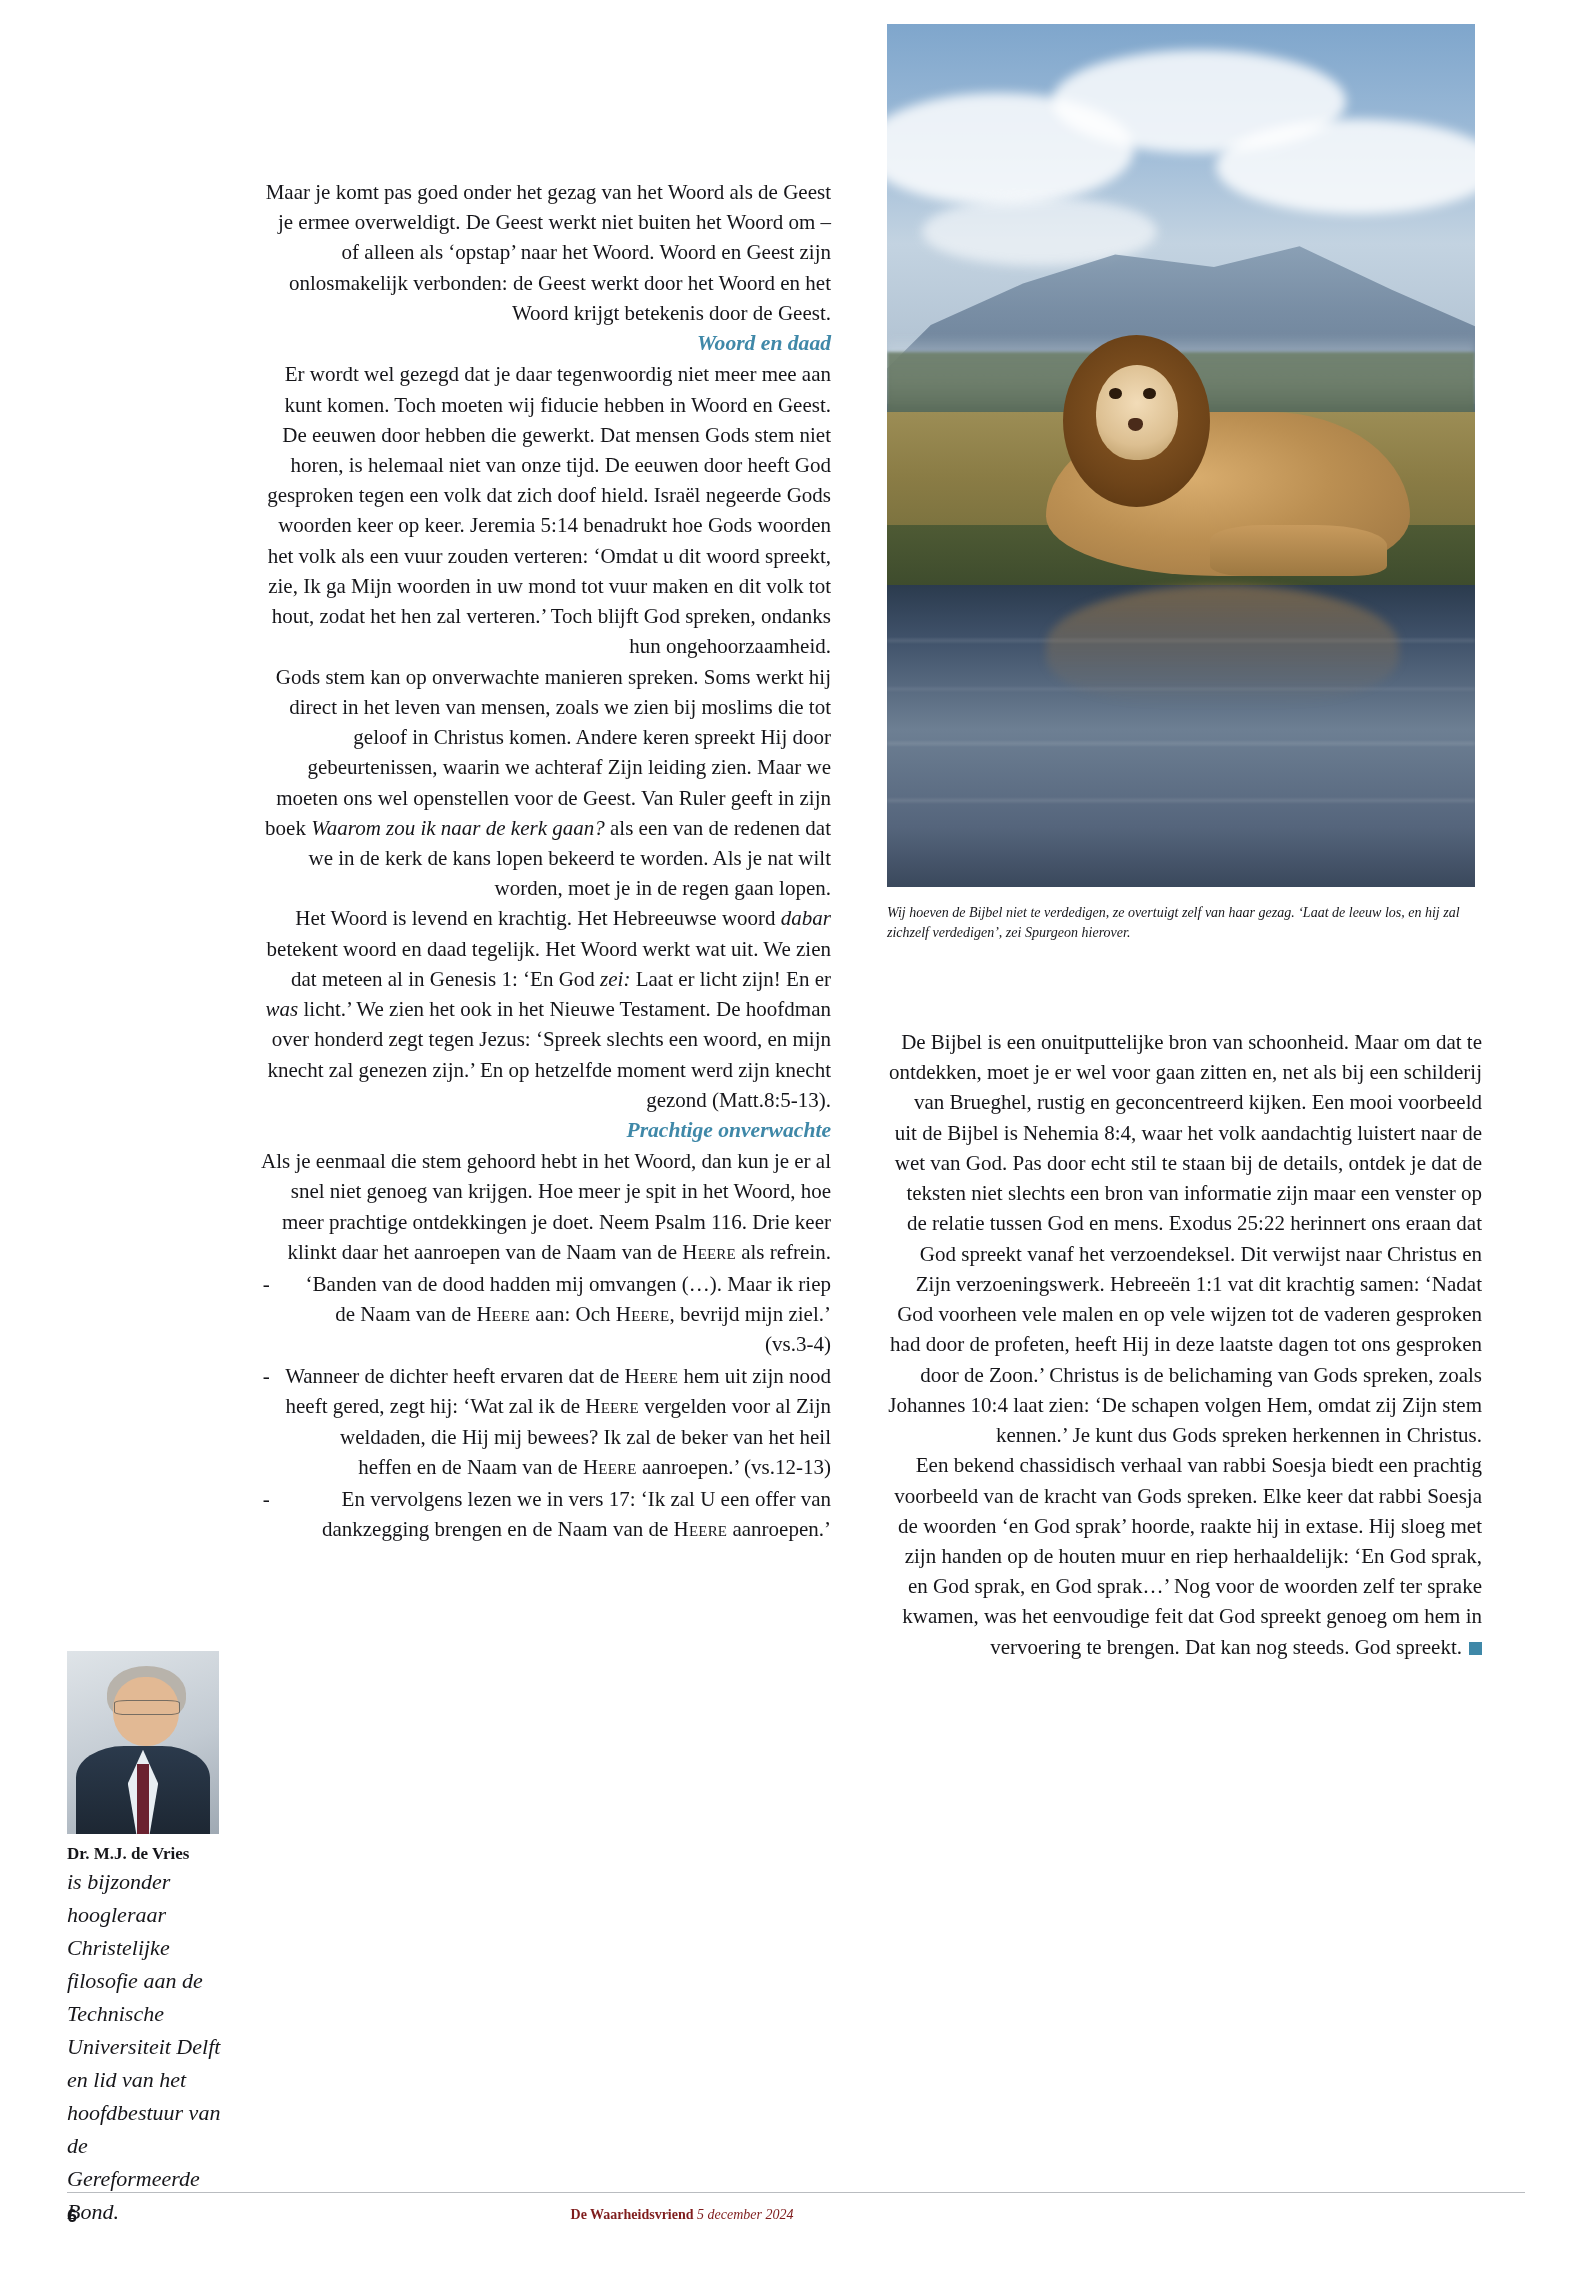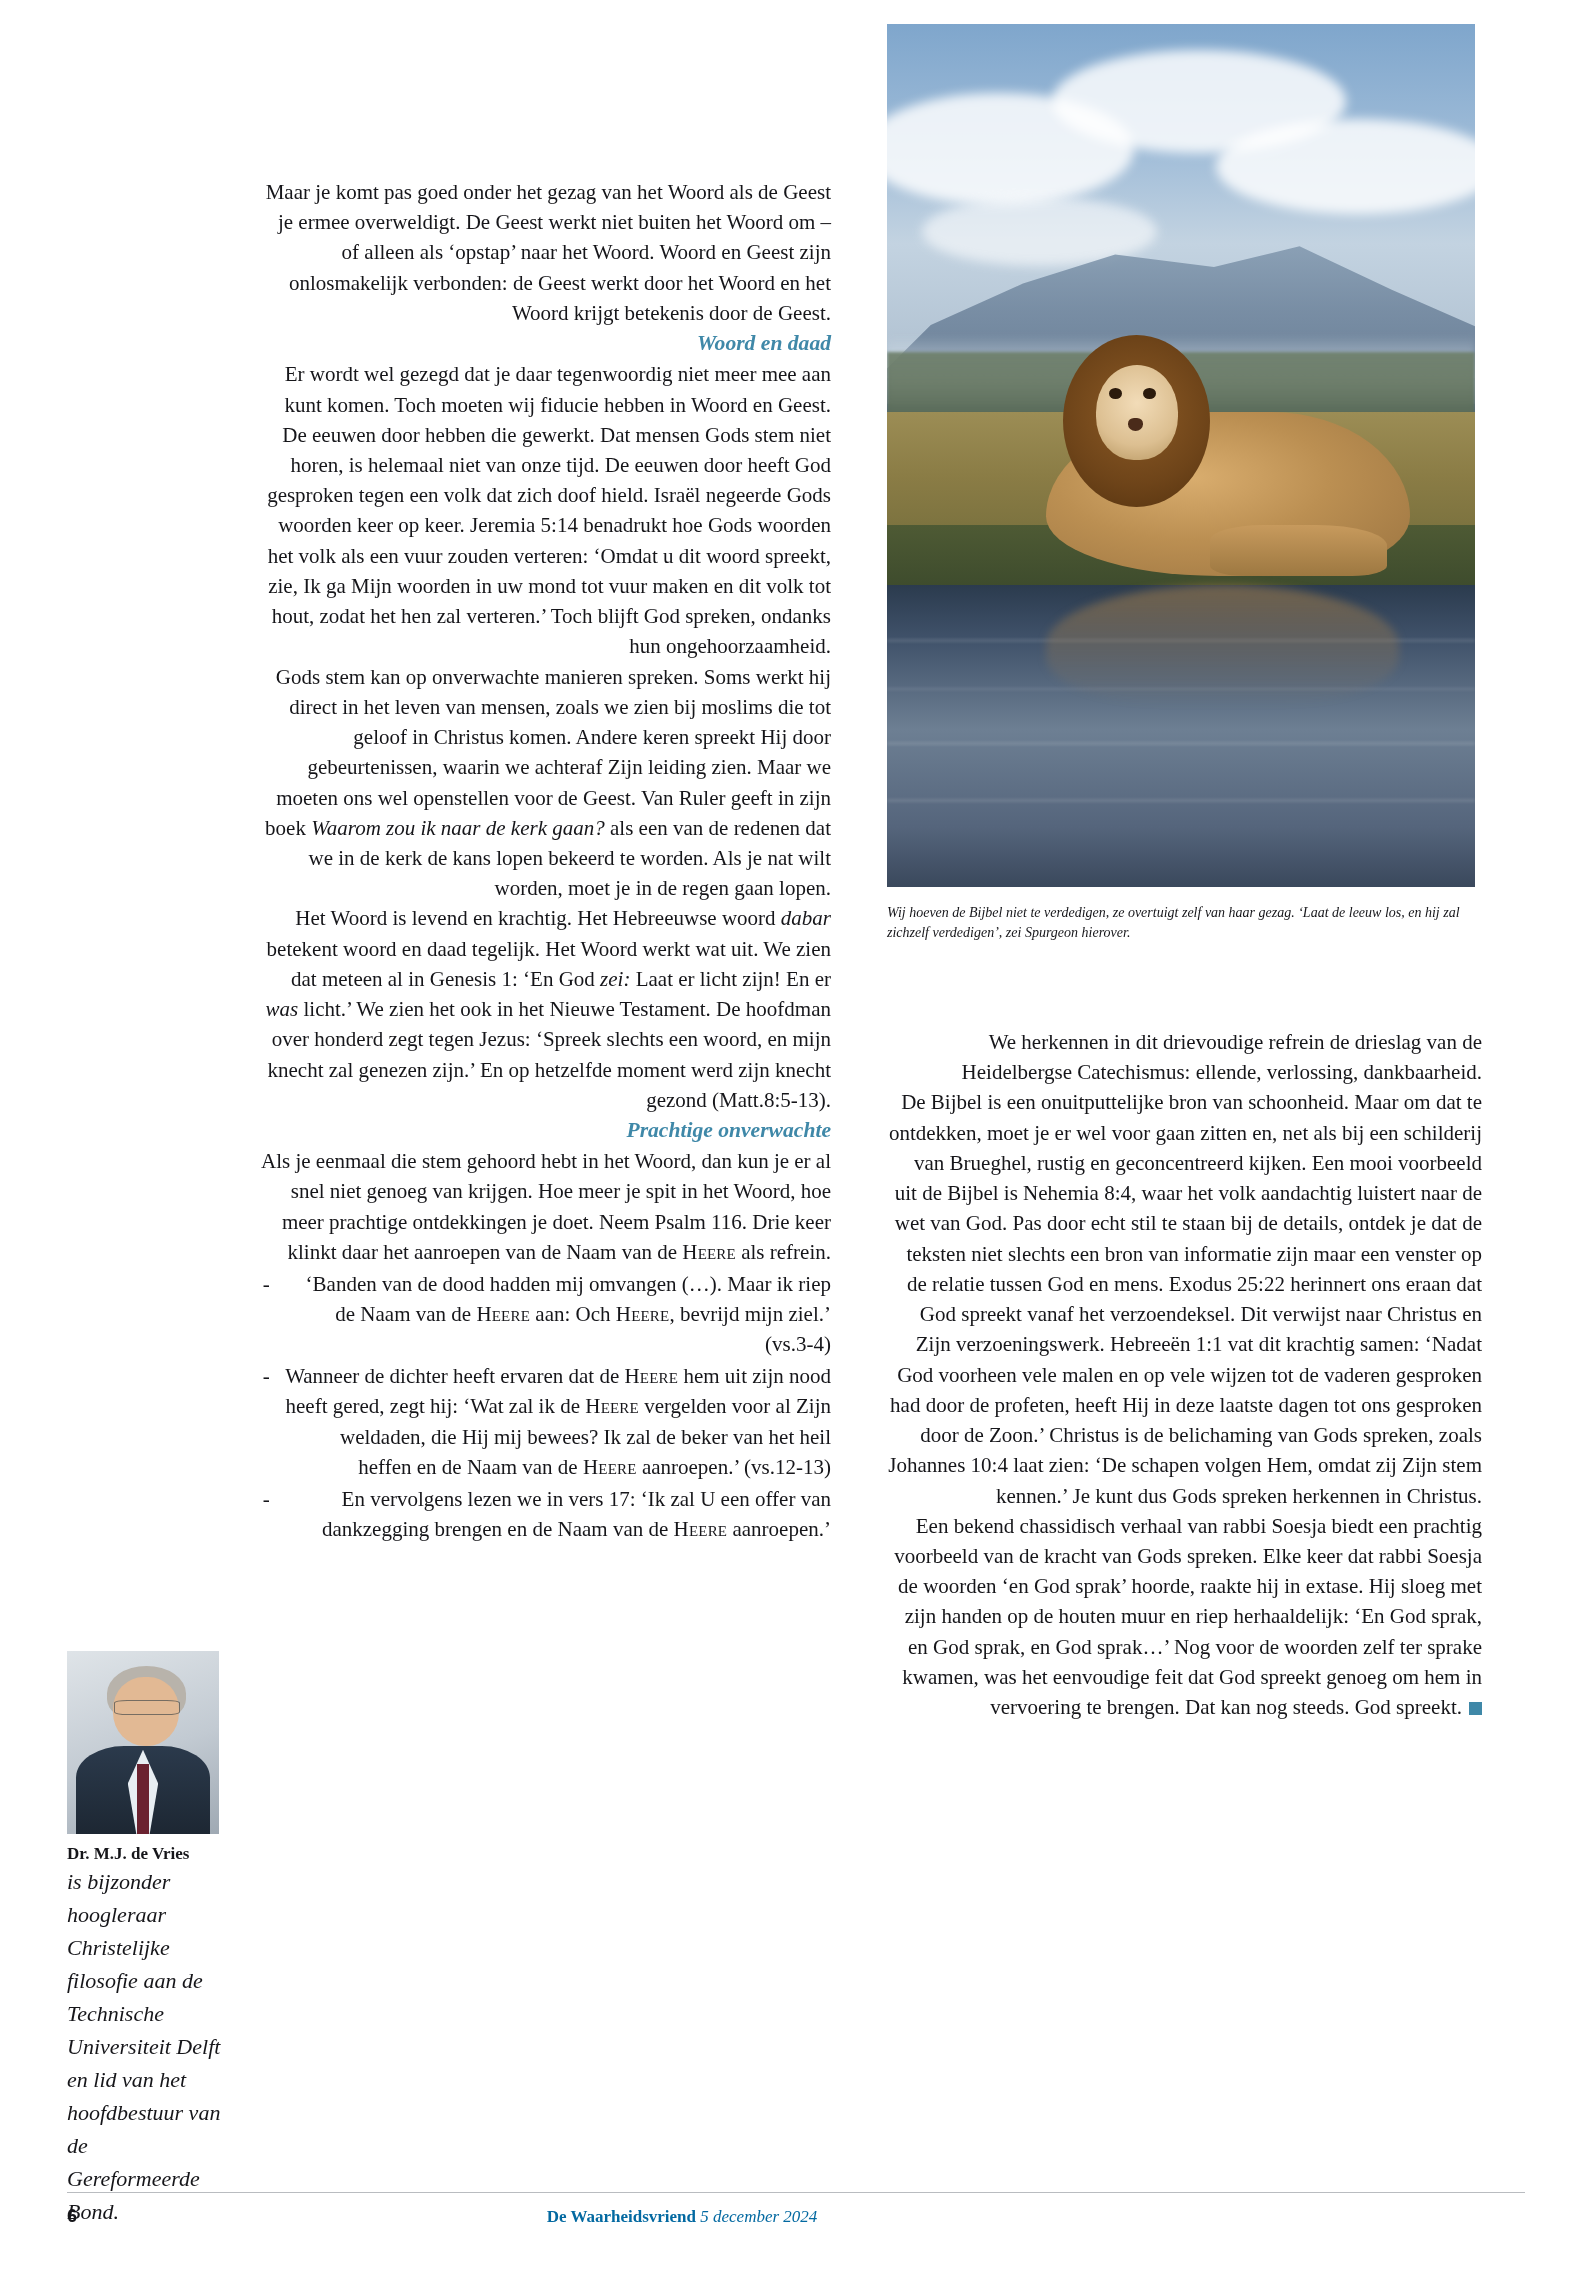--- a/index.html
+++ b/index.html
@@ -331,22 +331,22 @@
     font-size: 18px;
     color: #16161a;
   }
   .footer-center {
     position: absolute;
     left: 0;
     top: 2207px;
     width: 1364px;
     text-align: center;
     font-family: "Liberation Serif", serif;
-    font-size: 17px;
-    color: #0369a1;
+    font-size: 14px;
+    color: #7f1d1d;
   }
   .footer-center b { font-weight: bold; }
   .footer-center i { font-style: italic; }
 </style>
 </head>
 <body>
 
 <div class="page">
 
   <div class="photo-wrap">
@@ -396,21 +396,20 @@
     <p class="para"><span>Als je eenmaal die stem gehoord hebt in het Woord, dan kun je er al snel niet genoeg van krijgen. Hoe meer je spit in het Woord, hoe meer prachtige ontdekkingen je doet. Neem Psalm 116. Drie keer klinkt daar het aanroepen van de Naam van de </span><span class="sc">Heere</span><span> als refrein.</span></p>
 
     <ul class="dashlist" id="dashlist">
         <li><span class="dash">-</span><span>‘Banden van de dood hadden mij omvangen (…). Maar ik riep de Naam van de </span><span class="sc">Heere</span><span> aan: Och </span><span class="sc">Heere</span><span>, bevrijd mijn ziel.’ (vs.3-4)</span></li>
         <li><span class="dash">-</span><span>Wanneer de dichter heeft ervaren dat de </span><span class="sc">Heere</span><span> hem uit zijn nood heeft gered, zegt hij: ‘Wat zal ik de </span><span class="sc">Heere</span><span> vergelden voor al Zijn weldaden, die Hij mij bewees? Ik zal de beker van het heil heffen en de Naam van de </span><span class="sc">Heere</span><span> aanroepen.’ (vs.12-13)</span></li>
         <li><span class="dash">-</span><span>En vervolgens lezen we in vers 17: ‘Ik zal U een offer van dankzegging brengen en de Naam van de </span><span class="sc">Heere</span><span> aanroepen.’</span></li>
       </ul>
   </div>
 
   <div class="col col-right">
-    <p class="para">We herkennen in dit drievoudige refrein de drieslag van de Heidelbergse Catechismus: ellende, verlossing, dankbaarheid.</p>
     <p class="para">De Bijbel is een onuitputtelijke bron van schoonheid. Maar om dat te ontdekken, moet je er wel voor gaan zitten en, net als bij een schilderij van Brueghel, rustig en geconcentreerd kijken. Een mooi voorbeeld uit de Bijbel is Nehemia 8:4, waar het volk aandachtig luistert naar de wet van God. Pas door echt stil te staan bij de details, ontdek je dat de teksten niet slechts een bron van informatie zijn maar een venster op de relatie tussen God en mens. Exodus 25:22 herinnert ons eraan dat God spreekt vanaf het verzoendeksel. Dit verwijst naar Christus en Zijn verzoeningswerk. Hebreeën 1:1 vat dit krachtig samen: ‘Nadat God voorheen vele malen en op vele wijzen tot de vaderen gesproken had door de profeten, heeft Hij in deze laatste dagen tot ons gesproken door de Zoon.’ Christus is de belichaming van Gods spreken, zoals Johannes 10:4 laat zien: ‘De schapen volgen Hem, omdat zij Zijn stem kennen.’ Je kunt dus Gods spreken herkennen in Christus.</p>
     <p class="para"><span>Een bekend chassidisch verhaal van rabbi Soesja biedt een prachtig voorbeeld van de kracht van Gods spreken. Elke keer dat rabbi Soesja de woorden ‘en God sprak’ hoorde, raakte hij in extase. Hij sloeg met zijn handen op de houten muur en riep herhaaldelijk: ‘En God sprak, en God sprak, en God sprak…’ Nog voor de woorden zelf ter sprake kwamen, was het eenvoudige feit dat God spreekt genoeg om hem in vervoering te brengen. Dat kan nog steeds. God spreekt.</span><span class="endmark"></span></p>
   </div>
 
   <div class="author">
     <div class="author-photo">
       <div class="ap-bg"></div>
       <div class="ap-suit"></div>
       <div class="ap-hair"></div>
       <div class="ap-face"></div>

